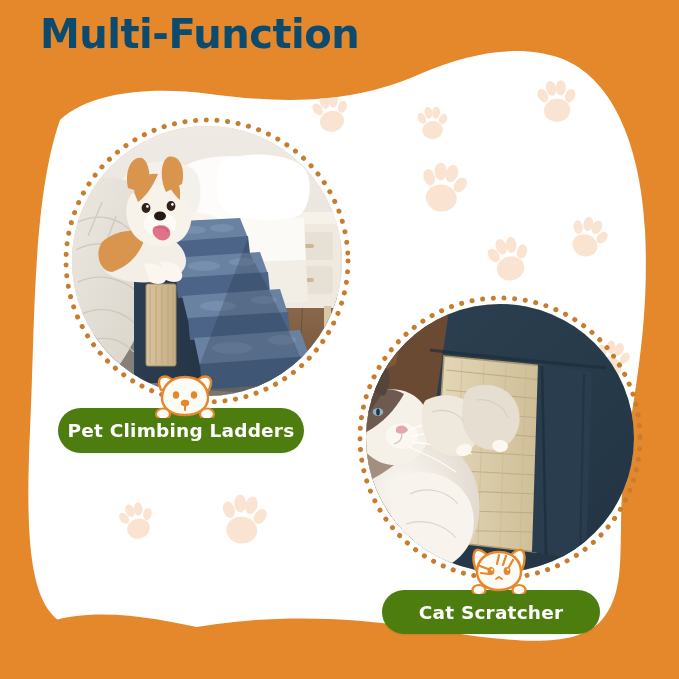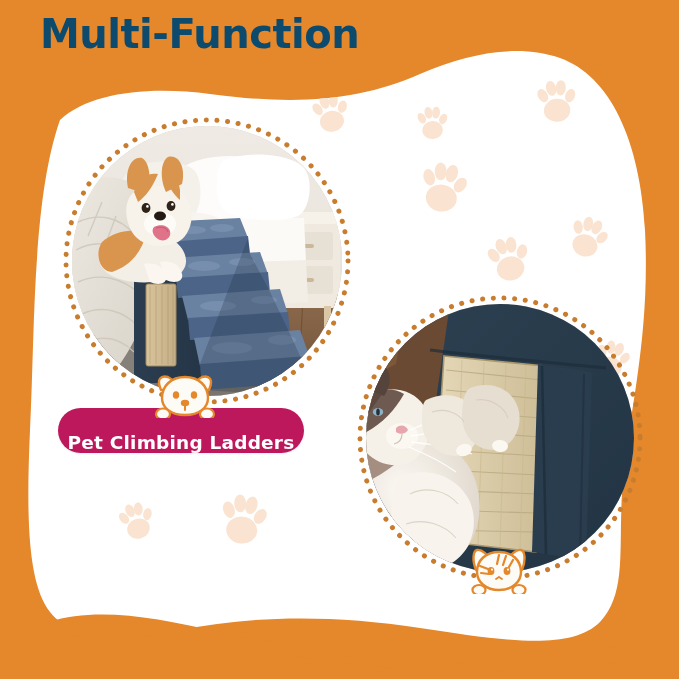--- a/index.html
+++ b/index.html
@@ -23,22 +23,22 @@
   .photo-wrap{position:absolute;}
   .dots-ring{position:absolute;inset:0;}
   .photo-circle{
     position:absolute;border-radius:50%;overflow:hidden;
     background:#cfc8bf;
   }
   .pc-inner{position:absolute;inset:0;}
 
   
   .badge{
-    position:absolute;display:flex;align-items:flex-end;justify-content:center;
-    background:#be185d;border-radius:999px;color:#fff;
+    position:absolute;display:flex;align-items:center;justify-content:center;
+    background:#4d7c0f;border-radius:999px;color:#fff;
     font-weight:bold;letter-spacing:0.2px;
     box-shadow:0 1px 2px rgba(0,0,0,.07);
   }
   .badge span{display:block;white-space:nowrap;}
   .mascot{position:absolute;}
 </style>
 </head>
 <body>
 
 <div id="stage">
@@ -371,20 +371,23 @@
             <path d="M66,108 C78,104 92,108 98,118"></path>
             <path d="M110,96 C124,94 138,102 142,114"></path>
             <path d="M44,190 C60,182 80,186 92,200"></path>
             <path d="M40,220 C58,214 78,220 90,234"></path>
           </g>
         </g>
       </svg>
     </div>
   </div>
 
+  <div class="badge" style="left:382px;top:590px;width:218px;height:44px;font-size:18.5px;">
+    <span>Cat Scratcher</span>
+  </div>
 
   <svg class="mascot" style="left:466px;top:546px;width:66px;height:48px;" viewBox="0 0 66 48">
     <g>
       <path d="M10,24 C6,14 7,5 11,4 C16,3 22,9 25,15 Z" fill="#FDFBF6" stroke="#E5872B" stroke-width="2.4" stroke-linejoin="round"></path>
       <path d="M56,24 C60,14 59,5 55,4 C50,3 44,9 41,15 Z" fill="#FDFBF6" stroke="#E5872B" stroke-width="2.4" stroke-linejoin="round"></path>
       <path d="M33,6 C46,6 55,14 55,26 C55,36 46,44 33,44 C20,44 11,36 11,26 C11,14 20,6 33,6 Z" fill="#FDFBF6" stroke="#E5872B" stroke-width="2.4"></path>
       <g stroke="#E5872B" stroke-width="2.2" stroke-linecap="round">
         <path d="M33,9 L31,18"></path>
           <path d="M40,10 L37,19"></path>
           <path d="M47,14 L43,21"></path>

